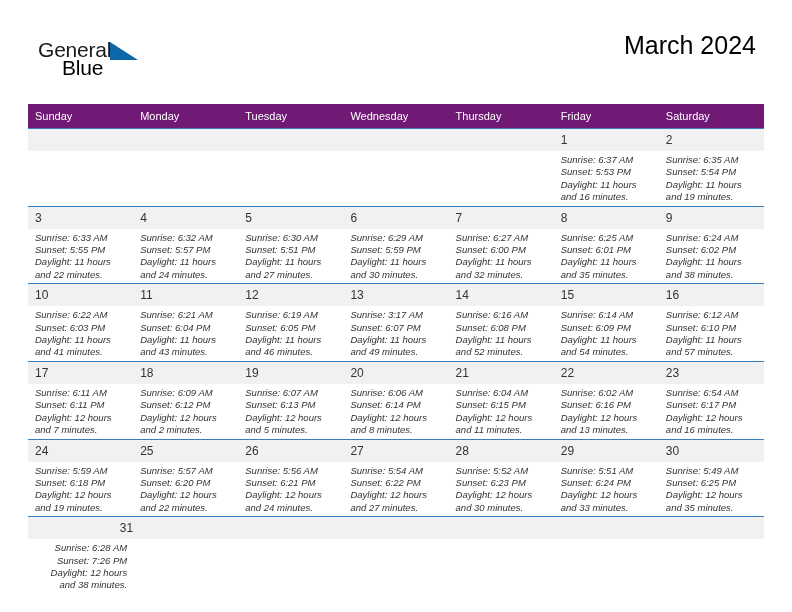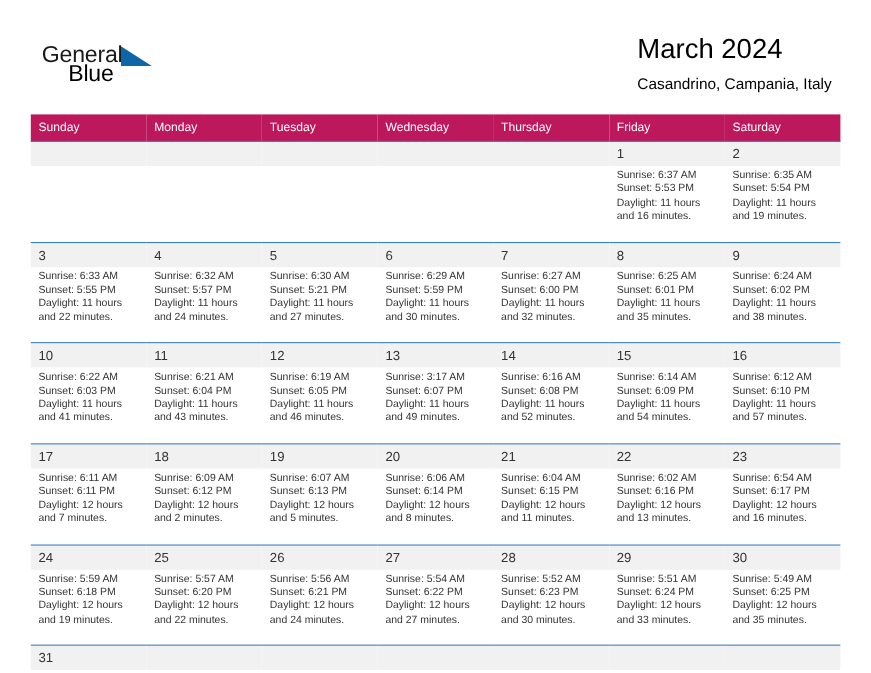--- a/index.html
+++ b/index.html
@@ -88,21 +88,21 @@
   
   .calendar {
     position: absolute;
     left: 28px;
     top: 104px;
     width: 736px;
     border-collapse: collapse;
     table-layout: fixed;
   }
   .calendar th {
-    background: #be185d;
+    background: #701a75;
     color: #ffffff;
     font-size: 11px;
     font-weight: normal;
     text-align: left;
     padding: 6px 0 6px 7px;
     height: 20px;
     box-sizing: border-box;
     border: none;
   }
   .calendar td {
@@ -119,48 +119,48 @@
     background: #f1f1f1;
     font-size: 12px;
     line-height: 16px;
     color: #333333;
     padding: 3px 0 3px 7px;
     height: 16px;
     box-sizing: content-box;
   }
   .daynum.empty { color: transparent; }
   .cellbody {
-    padding: 3px 6px 16px 7px;
+    padding: 3px 6px 2px 7px;
     font-size: 9.5px;
     line-height: 12.4px;
     color: #333333;
+    font-style: italic;
   }
   .cellbody div { white-space: nowrap; }
-  .calendar tr.last-row td { border-bottom: none; }
+  .calendar tr.last-row td { border-bottom: none; text-align: right; }
 </style>
 </head>
 <body>
 
 <div class="page">
 
   <div class="header">
 
     <div class="brand">
       <span class="brand-general">General</span>
       <span class="brand-flag">
         <svg width="28" height="22" viewBox="0 0 28 22" xmlns="http://www.w3.org/2000/svg">
           <polygon points="0,0 28,18 0,18" fill="#0d66a8"></polygon>
         </svg>
       </span>
       <span class="brand-blue">Blue</span>
     </div>
 
     <div class="title-block">
       <h1 class="cal-title">March 2024</h1>
-      <div class="cal-subtitle">Casandrino, Campania, Italy</div>
     </div>
 
   </div>
 
   <table class="calendar">
     <thead>
       <tr id="weekday-row">
           <th>Sunday</th>
           <th>Monday</th>
           <th>Tuesday</th>
@@ -227,21 +227,21 @@
               <div>Sunrise: 6:32 AM</div>
               <div>Sunset: 5:57 PM</div>
               <div>Daylight: 11 hours</div>
               <div>and 24 minutes.</div>
             </div>
           </td>
           <td>
             <span class="daynum">5</span>
             <div class="cellbody">
               <div>Sunrise: 6:30 AM</div>
-              <div>Sunset: 5:21 PM</div>
+              <div>Sunset: 5:51 PM</div>
               <div>Daylight: 11 hours</div>
               <div>and 27 minutes.</div>
             </div>
           </td>
           <td>
             <span class="daynum">6</span>
             <div class="cellbody">
               <div>Sunrise: 6:29 AM</div>
               <div>Sunset: 5:59 PM</div>
               <div>Daylight: 11 hours</div>

